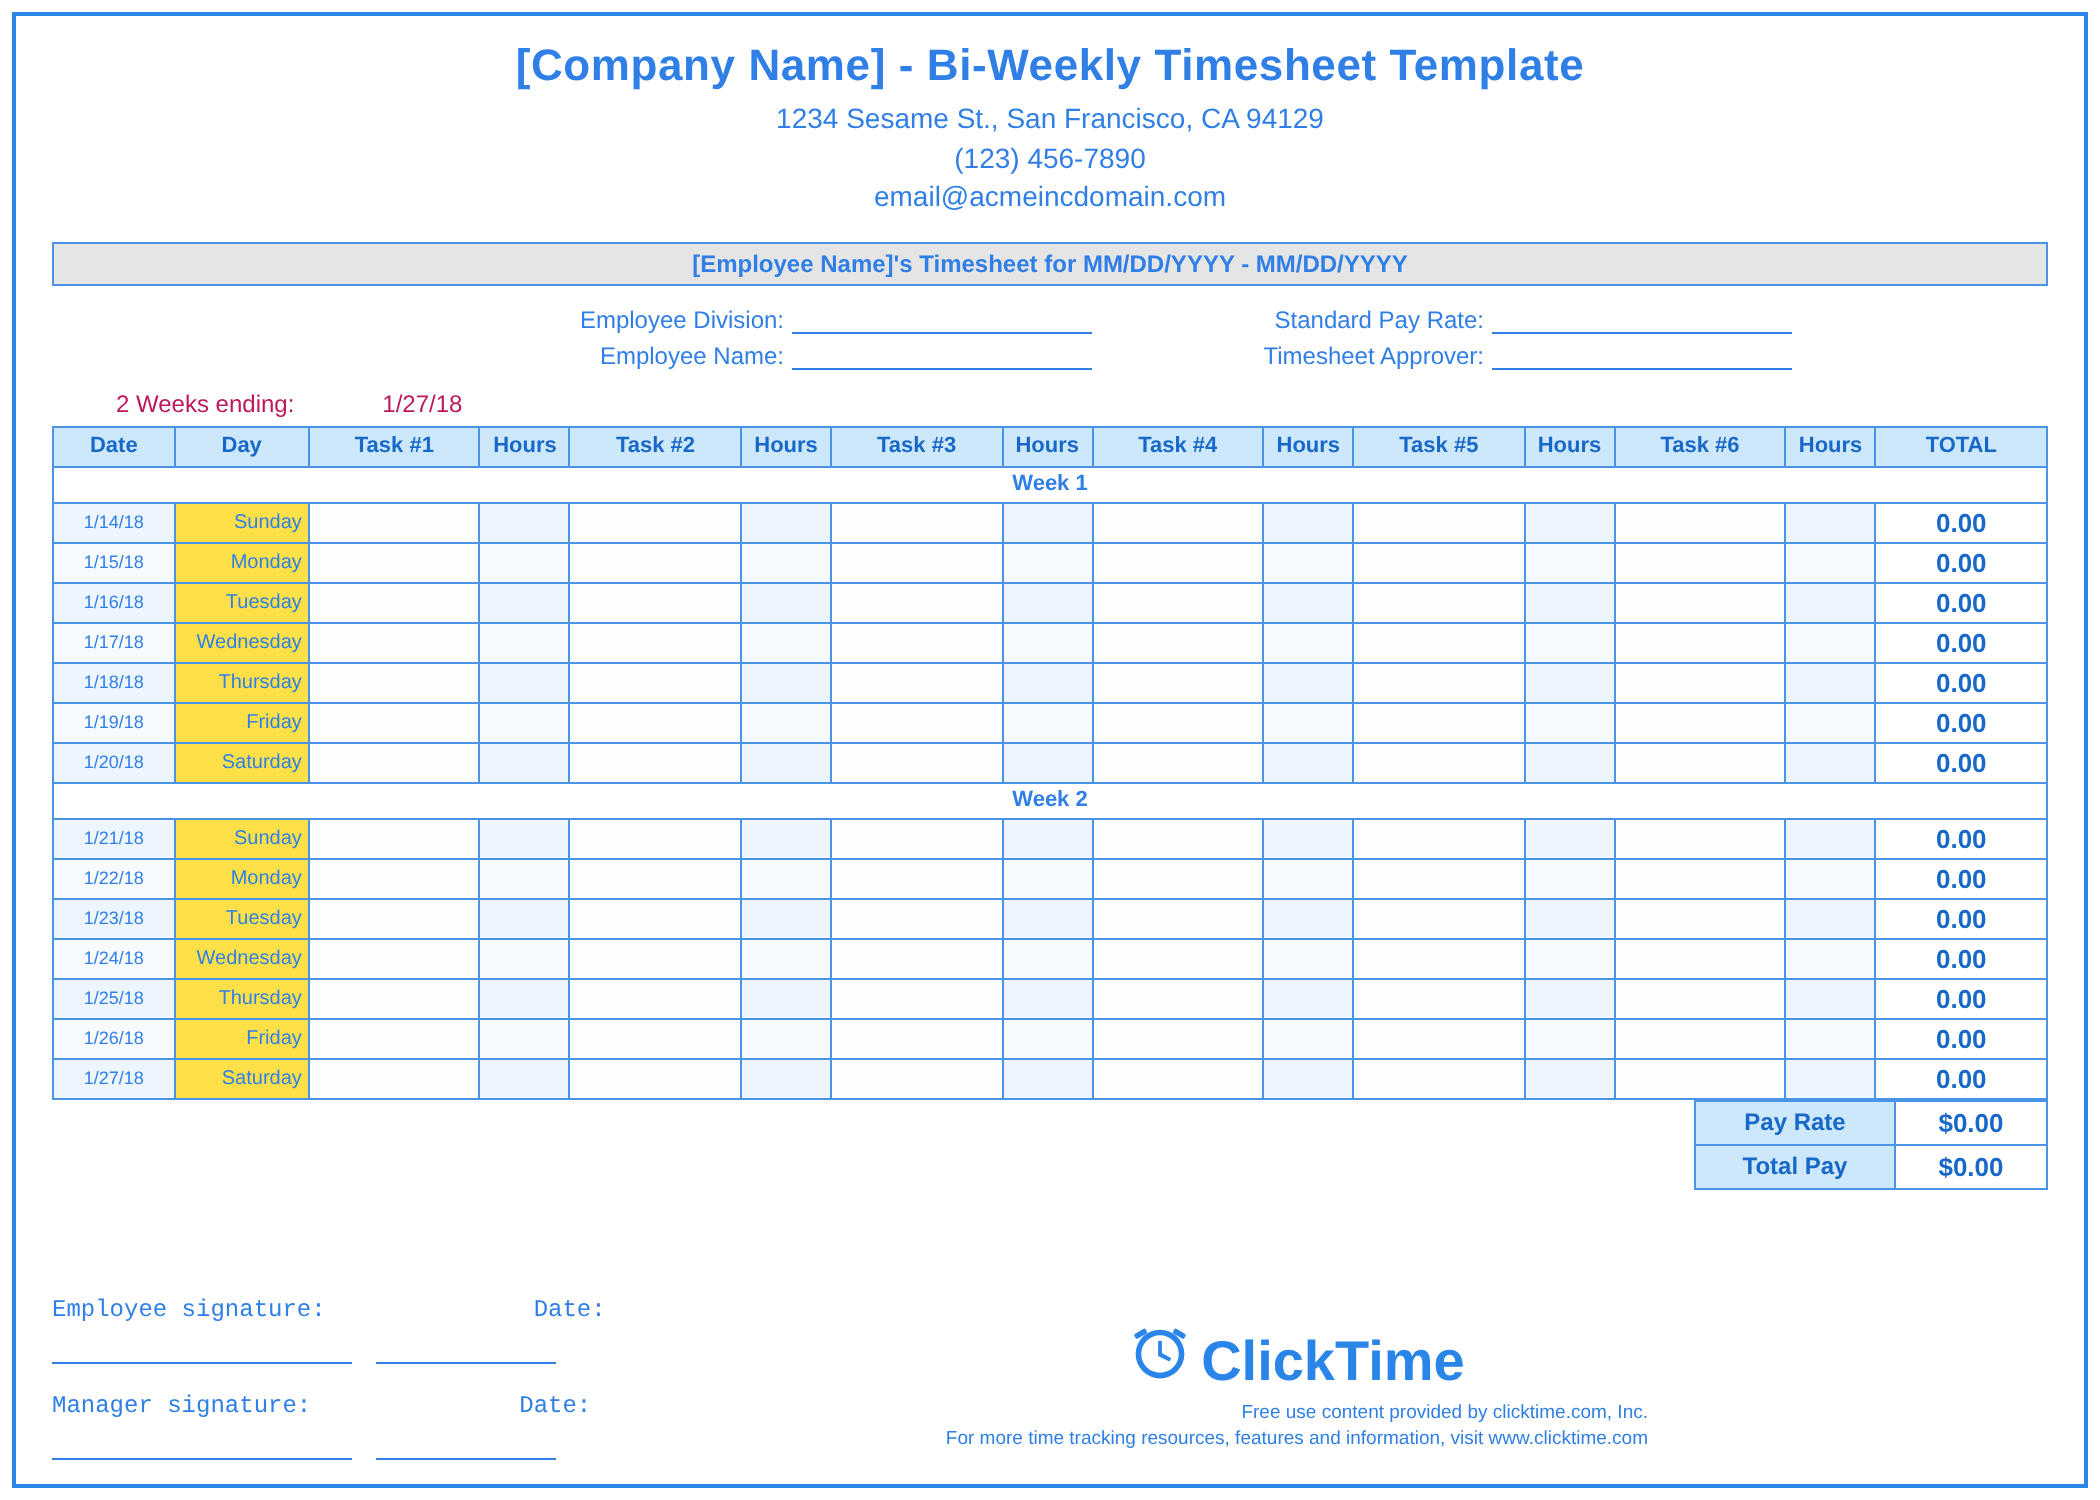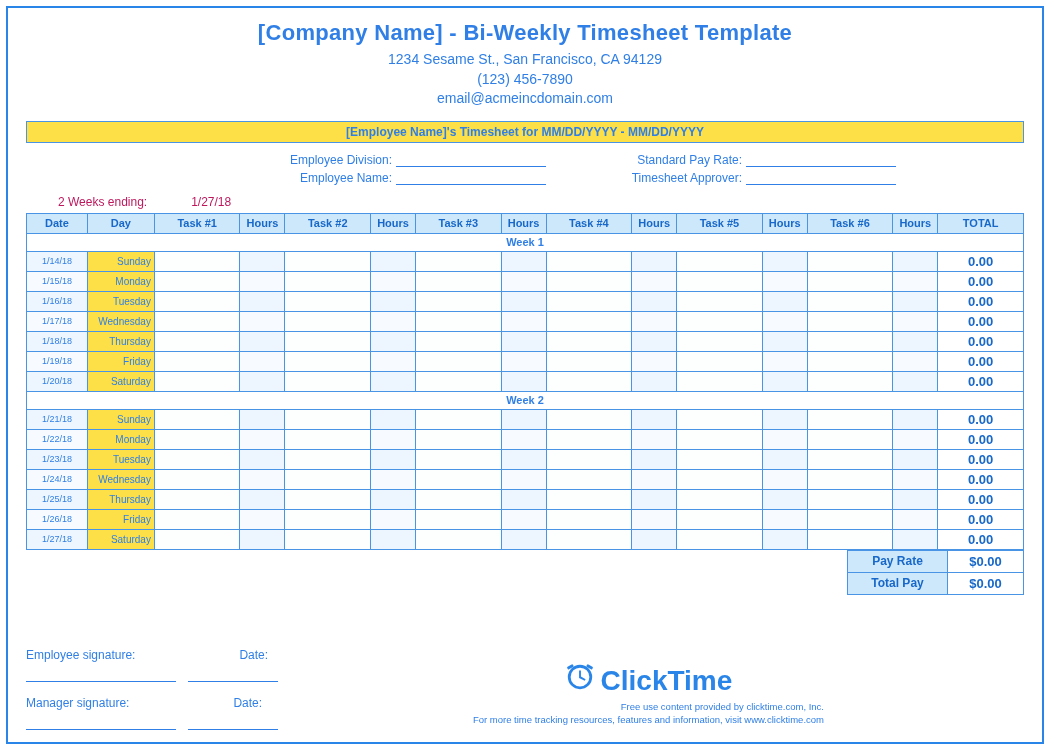--- a/index.html
+++ b/index.html
@@ -27,21 +27,21 @@
 .addr {
   text-align: center;
   color: #2f7fe6;
   font-size: 14px;
   line-height: 1.4;
   margin-top: 4px;
 }
 .banner {
   margin-top: 12px;
   border: 1px solid #4a94e6;
-  background: #fde047;
+  background: #e5e5e5;
   color: #2f7fe6;
   font-size: 12px;
   font-weight: bold;
   text-align: center;
   padding: 3px 4px;
 }
 .fields {
   display: flex;
   margin-top: 10px;
   font-size: 12px;
@@ -106,20 +106,21 @@
 .sum-val   { background:#fff; color:#1868c9; font-weight:bold; width:76px; font-size:13px;}
 .footer {
   position:absolute;
   bottom:14px;
   left:18px; right:18px;
   height:80px;
 }
 .sig {
   color:#2f7fe6;
   font-size:12px;
+  font-family:Liberation Mono, monospace;
 }
 .sig-row { display:flex; gap:12px; align-items:flex-end;}
 .sig-line { border-bottom:1px solid #2f7fe6; width:150px; height:14px;}
 .sig-line.sm { width:90px;}
 .logo-block { position:absolute; right:200px; bottom:2px; text-align:right;}
 .logo {
   display:flex; align-items:center; gap:6px; justify-content:center; margin-bottom:2px;
   color:#2a85e8; font-size:28px; font-weight:600;
 }
 .logo svg { width:30px; height:30px;}

